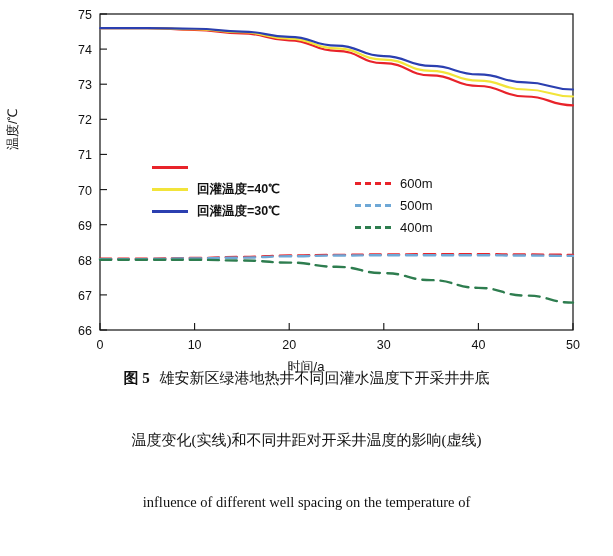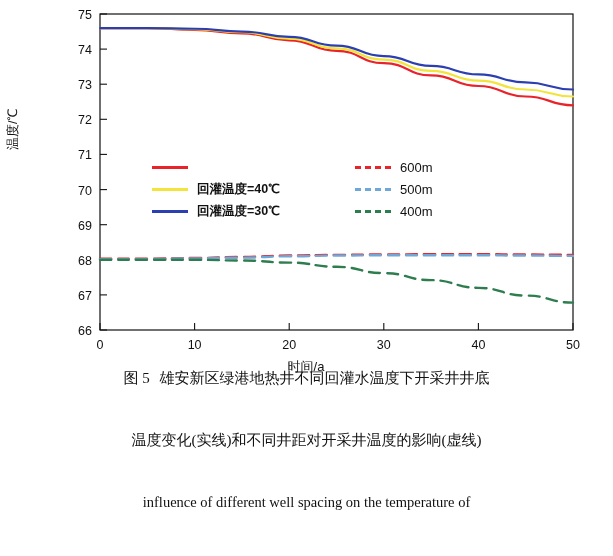--- a/index.html
+++ b/index.html
@@ -58,21 +58,21 @@
     font-size: 12.5px;
     fill: #111;
   }
 
   
   .legend-box {
     position: absolute;
     font-family: "Liberation Sans", sans-serif;
   }
   #legend-left { left: 152px; top: 156px; }
-  #legend-right { left: 355px; top: 156px; }
+  #legend-right { left: 355px; top: 172px; }
   .legend-row {
     display: flex;
     align-items: center;
     height: 22px;
   }
   .legend-swatch {
     width: 36px;
     height: 0;
     border-top-width: 3px;
     border-top-style: solid;
@@ -103,20 +103,21 @@
     line-height: 1.45;
   }
   .cap-cn {
     font-family: "Liberation Serif", serif;
     font-size: 15px;
     color: #111;
     padding: 0 42px;
   }
   .cap-cn .cap-num {
     margin-right: 6px;
+    font-weight: bold;
   }
   .cap-en {
     font-family: "Liberation Serif", serif;
     font-size: 14.5px;
     color: #111;
     padding: 0 40px;
     margin-top: 6px;
   }
   .cap-line { display: block; margin-top: 40px; }
 </style>

